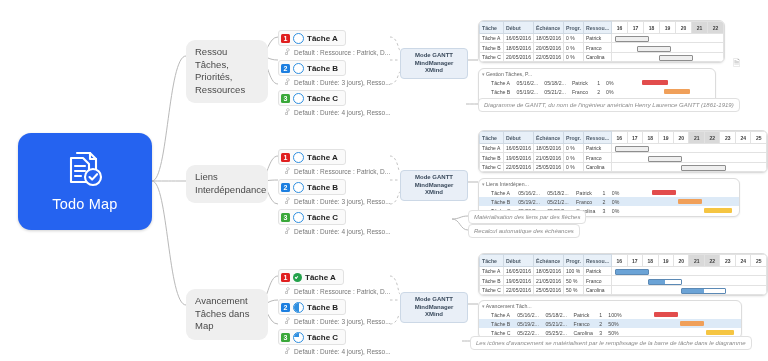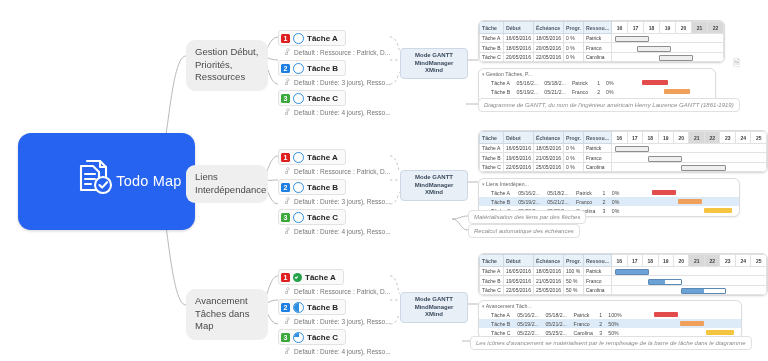--- a/index.html
+++ b/index.html
@@ -10,22 +10,22 @@
     overflow:hidden;
     position:relative;
   }
   .stage{position:absolute;left:0;top:0;width:768px;height:361px;}
   svg.wires{position:absolute;left:0;top:0;width:768px;height:361px;pointer-events:none;}
 
   
   .root{
     position:absolute;left:18px;top:133px;width:134px;height:97px;
     background:#2563f0;border-radius:13px;
-    display:flex;flex-direction:row;align-items:center;justify-content:center;
-    color:#fff;box-shadow:0 1px 3px rgba(0,0,0,.18);padding-left:43px;
+    display:flex;flex-direction:column;align-items:center;justify-content:center;
+    color:#fff;box-shadow:0 1px 3px rgba(0,0,0,.18);
   }
   .root .glyph{margin-top:-2px;margin-bottom:3px;}
   .root .t1{font-size:14.5px;line-height:17px;font-weight:400;letter-spacing:.2px;}
   .root .t2{font-size:14.5px;line-height:17px;font-weight:400;letter-spacing:.2px;}
 
   
   .pill{
     position:absolute;background:#efefef;border-radius:9px;
     padding:6px 9px 7px 9px;color:#4a4a4a;font-size:9.5px;line-height:12.5px;
     white-space:pre-line;
@@ -165,21 +165,21 @@
           <path d="M7 9 h12 l6 6 v18 H7 Z" fill="#2563f0"></path>
           <path d="M11 17 h10 M11 22 h10 M11 27 h6"></path>
           <circle cx="29" cy="28" r="8" fill="#2563f0"></circle>
           <path d="M25.5 28 l2.6 2.6 l5-5.4"></path>
         </g>
       </svg>
     </span>
     <div class="t1">Todo Map</div>
   </div>
 
-  <div class="pill" style="left:186px;top:40px;width:64px;">Gestion Début,
+  <div class="pill" style="left:186px;top:40px;width:64px;">Ressou Tâches,
 Priorités, Ressources</div>
   <div class="pill" style="left:186px;top:165px;width:64px;">Liens
 Interdépendance</div>
   <div class="pill" style="left:186px;top:289px;width:64px;">Avancement
 Tâches dans Map</div>
 
   <div class="taskgroup" style="left:278px;top:30px;">
     <div class="task-row">
       <div class="task-title">
         <span class="badge b1">1</span>

